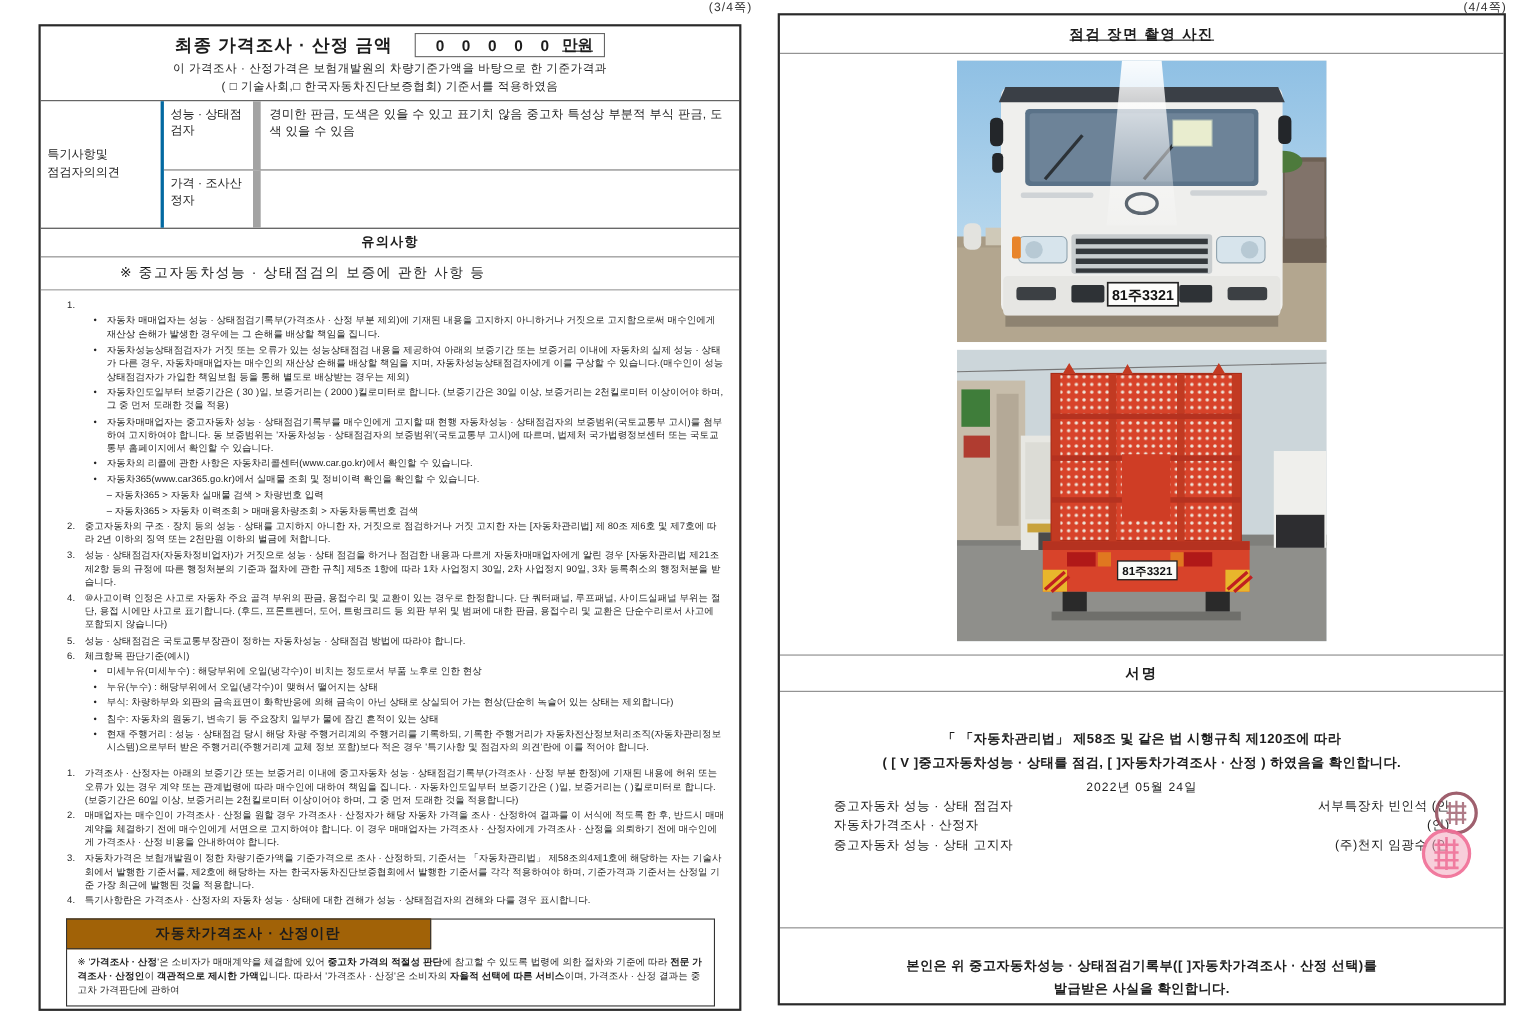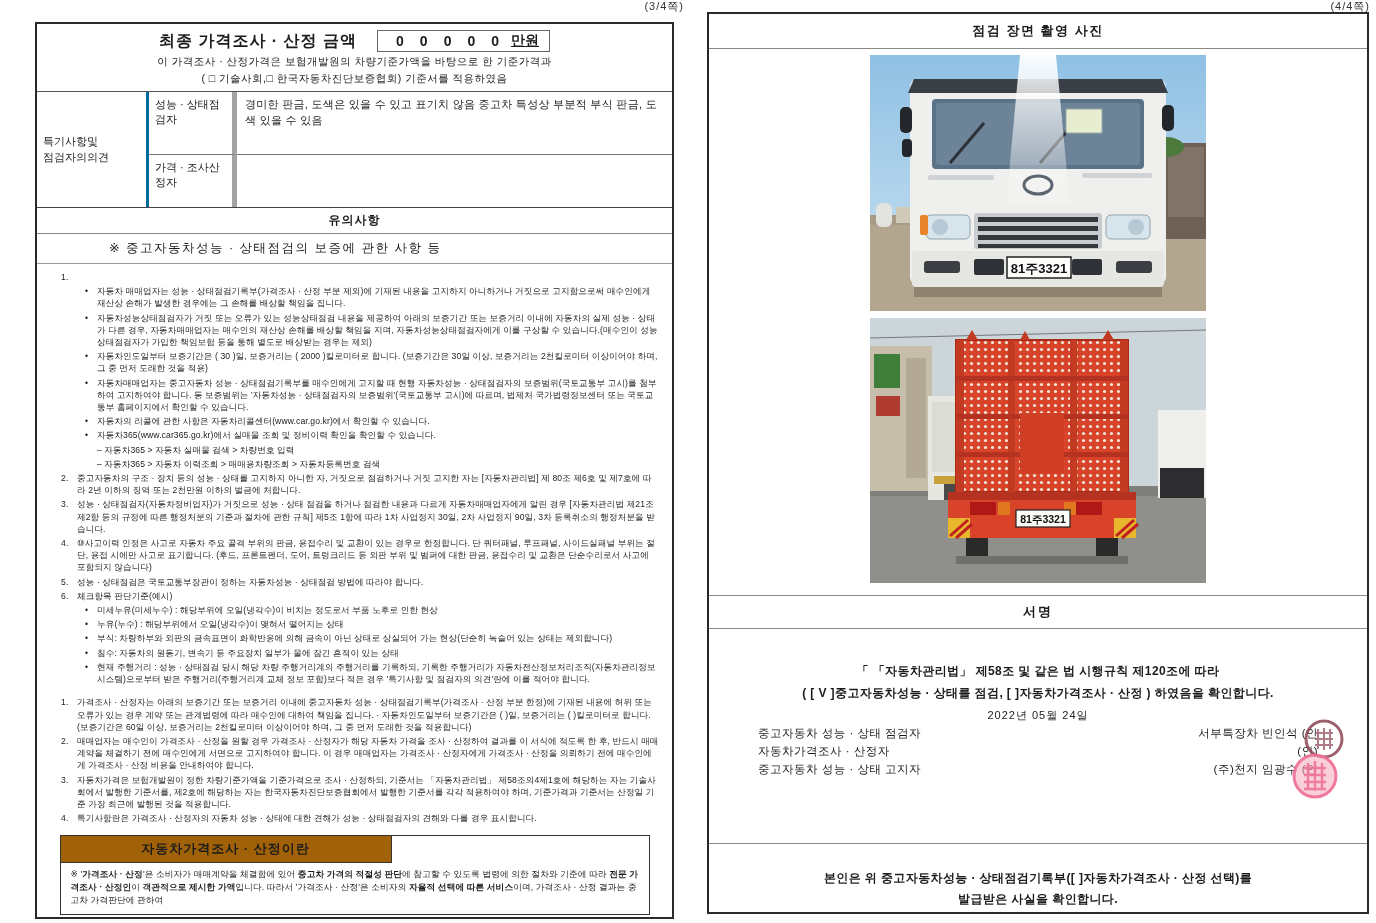--- a/index.html
+++ b/index.html
@@ -19,21 +19,21 @@
   .fp{border-bottom:1px solid #555;padding:6px 0 5px 0;}
   .fp-row{display:flex;justify-content:center;align-items:center;gap:20px;}
   .fp-title{font-size:16px;font-weight:bold;letter-spacing:1px;}
   .fp-amount{border:1.5px solid #666;padding:1px 10px;font-size:14px;font-weight:bold;display:flex;align-items:center;}
   .fp-amount .digit{margin:0 8px;}
   .fp-amount .unit{margin-left:4px;font-weight:bold;text-decoration:underline;}
   .fp-note{text-align:center;font-size:10.5px;margin-top:3px;letter-spacing:.5px;color:#222;}
 
   .op-table{display:grid;grid-template-columns:112px 88px 1fr;border-bottom:1.5px solid #444;}
   .op-h{grid-row:1 / span 2;border-right:3px solid #0369a1;display:flex;flex-direction:column;justify-content:center;padding-left:6px;font-size:11px;line-height:1.4;}
-  .op-cell{border-right:5px solid #a3a3a3;padding:5px 6px;font-size:11px;line-height:1.35;}
+  .op-cell{border-right:7px solid #a3a3a3;padding:5px 6px;font-size:11px;line-height:1.35;}
   .op-cell.r1{border-bottom:1px solid #777;min-height:52px;}
   .op-cell.r2{min-height:42px;}
   .op-text{padding:5px 8px;font-size:11px;line-height:1.45;letter-spacing:.3px;}
   .op-text.r1{border-bottom:1px solid #777;}
 
   .band{text-align:center;font-weight:bold;font-size:12px;padding:4px 5px;border-bottom:1px solid #888;letter-spacing:1px;}
   .subhead{font-size:12.5px;padding:6px 0 6px 72px;border-bottom:1px solid #999;letter-spacing:1.5px;}
 
   .list{padding:5px 12px 4px 24px;font-size:8.6px;line-height:1.42;color:#222;letter-spacing:.1px;}
   .ni{display:flex;margin-top:2px;}
@@ -46,21 +46,21 @@
 
   .infobox{width:588px;margin:7px auto 0 auto;border:1.2px solid #333;position:relative;}
   .infobox-title{width:330px;border:1.2px solid #333;margin:-1px 0 0 -1px;text-align:center;font-weight:bold;font-size:13px;padding:4px 0;letter-spacing:1px;background:#a16207;}
   .infobox-body{padding:5px 10px 7px 10px;font-size:8.7px;line-height:1.5;letter-spacing:.1px;}
   .bd{font-weight:bold;}
 
   
   #wrap4{left:690px;top:0;width:686px;height:923px;}
   #page4{left:17px;top:12px;width:658px;height:898px;border-width:2.5px;}
 
-  .photo-band{text-align:center;font-weight:bold;font-size:13px;padding:8px 0;border-bottom:1px solid #888;letter-spacing:1.5px;}
+  .photo-band{text-align:center;font-weight:bold;font-size:13px;padding:8px 0;border-bottom:1px solid #888;letter-spacing:1.5px;text-decoration:underline;}
   .photos{padding:6px 0 5px 0;}
   .photo{display:block;margin:0 auto 7px auto;background:#dfe5e8;}
 
   .sign-band{text-align:center;font-weight:bold;font-size:13px;padding:7px 0;border-top:1px solid #888;border-bottom:1px solid #888;letter-spacing:2px;}
   .sign-sec{position:relative;height:182px;}
   .law{text-align:center;font-weight:bold;font-size:12px;line-height:1.8;margin-top:32px;letter-spacing:.4px;}
   .sig-date{text-align:center;font-size:11px;margin-top:4px;letter-spacing:1px;}
   .sig-rows{width:560px;margin:2px auto 0 auto;position:relative;}
   .sig-row{display:flex;justify-content:space-between;font-size:11.5px;line-height:1.55;letter-spacing:.5px;}
   .stamp{position:absolute;border-radius:50%;}

